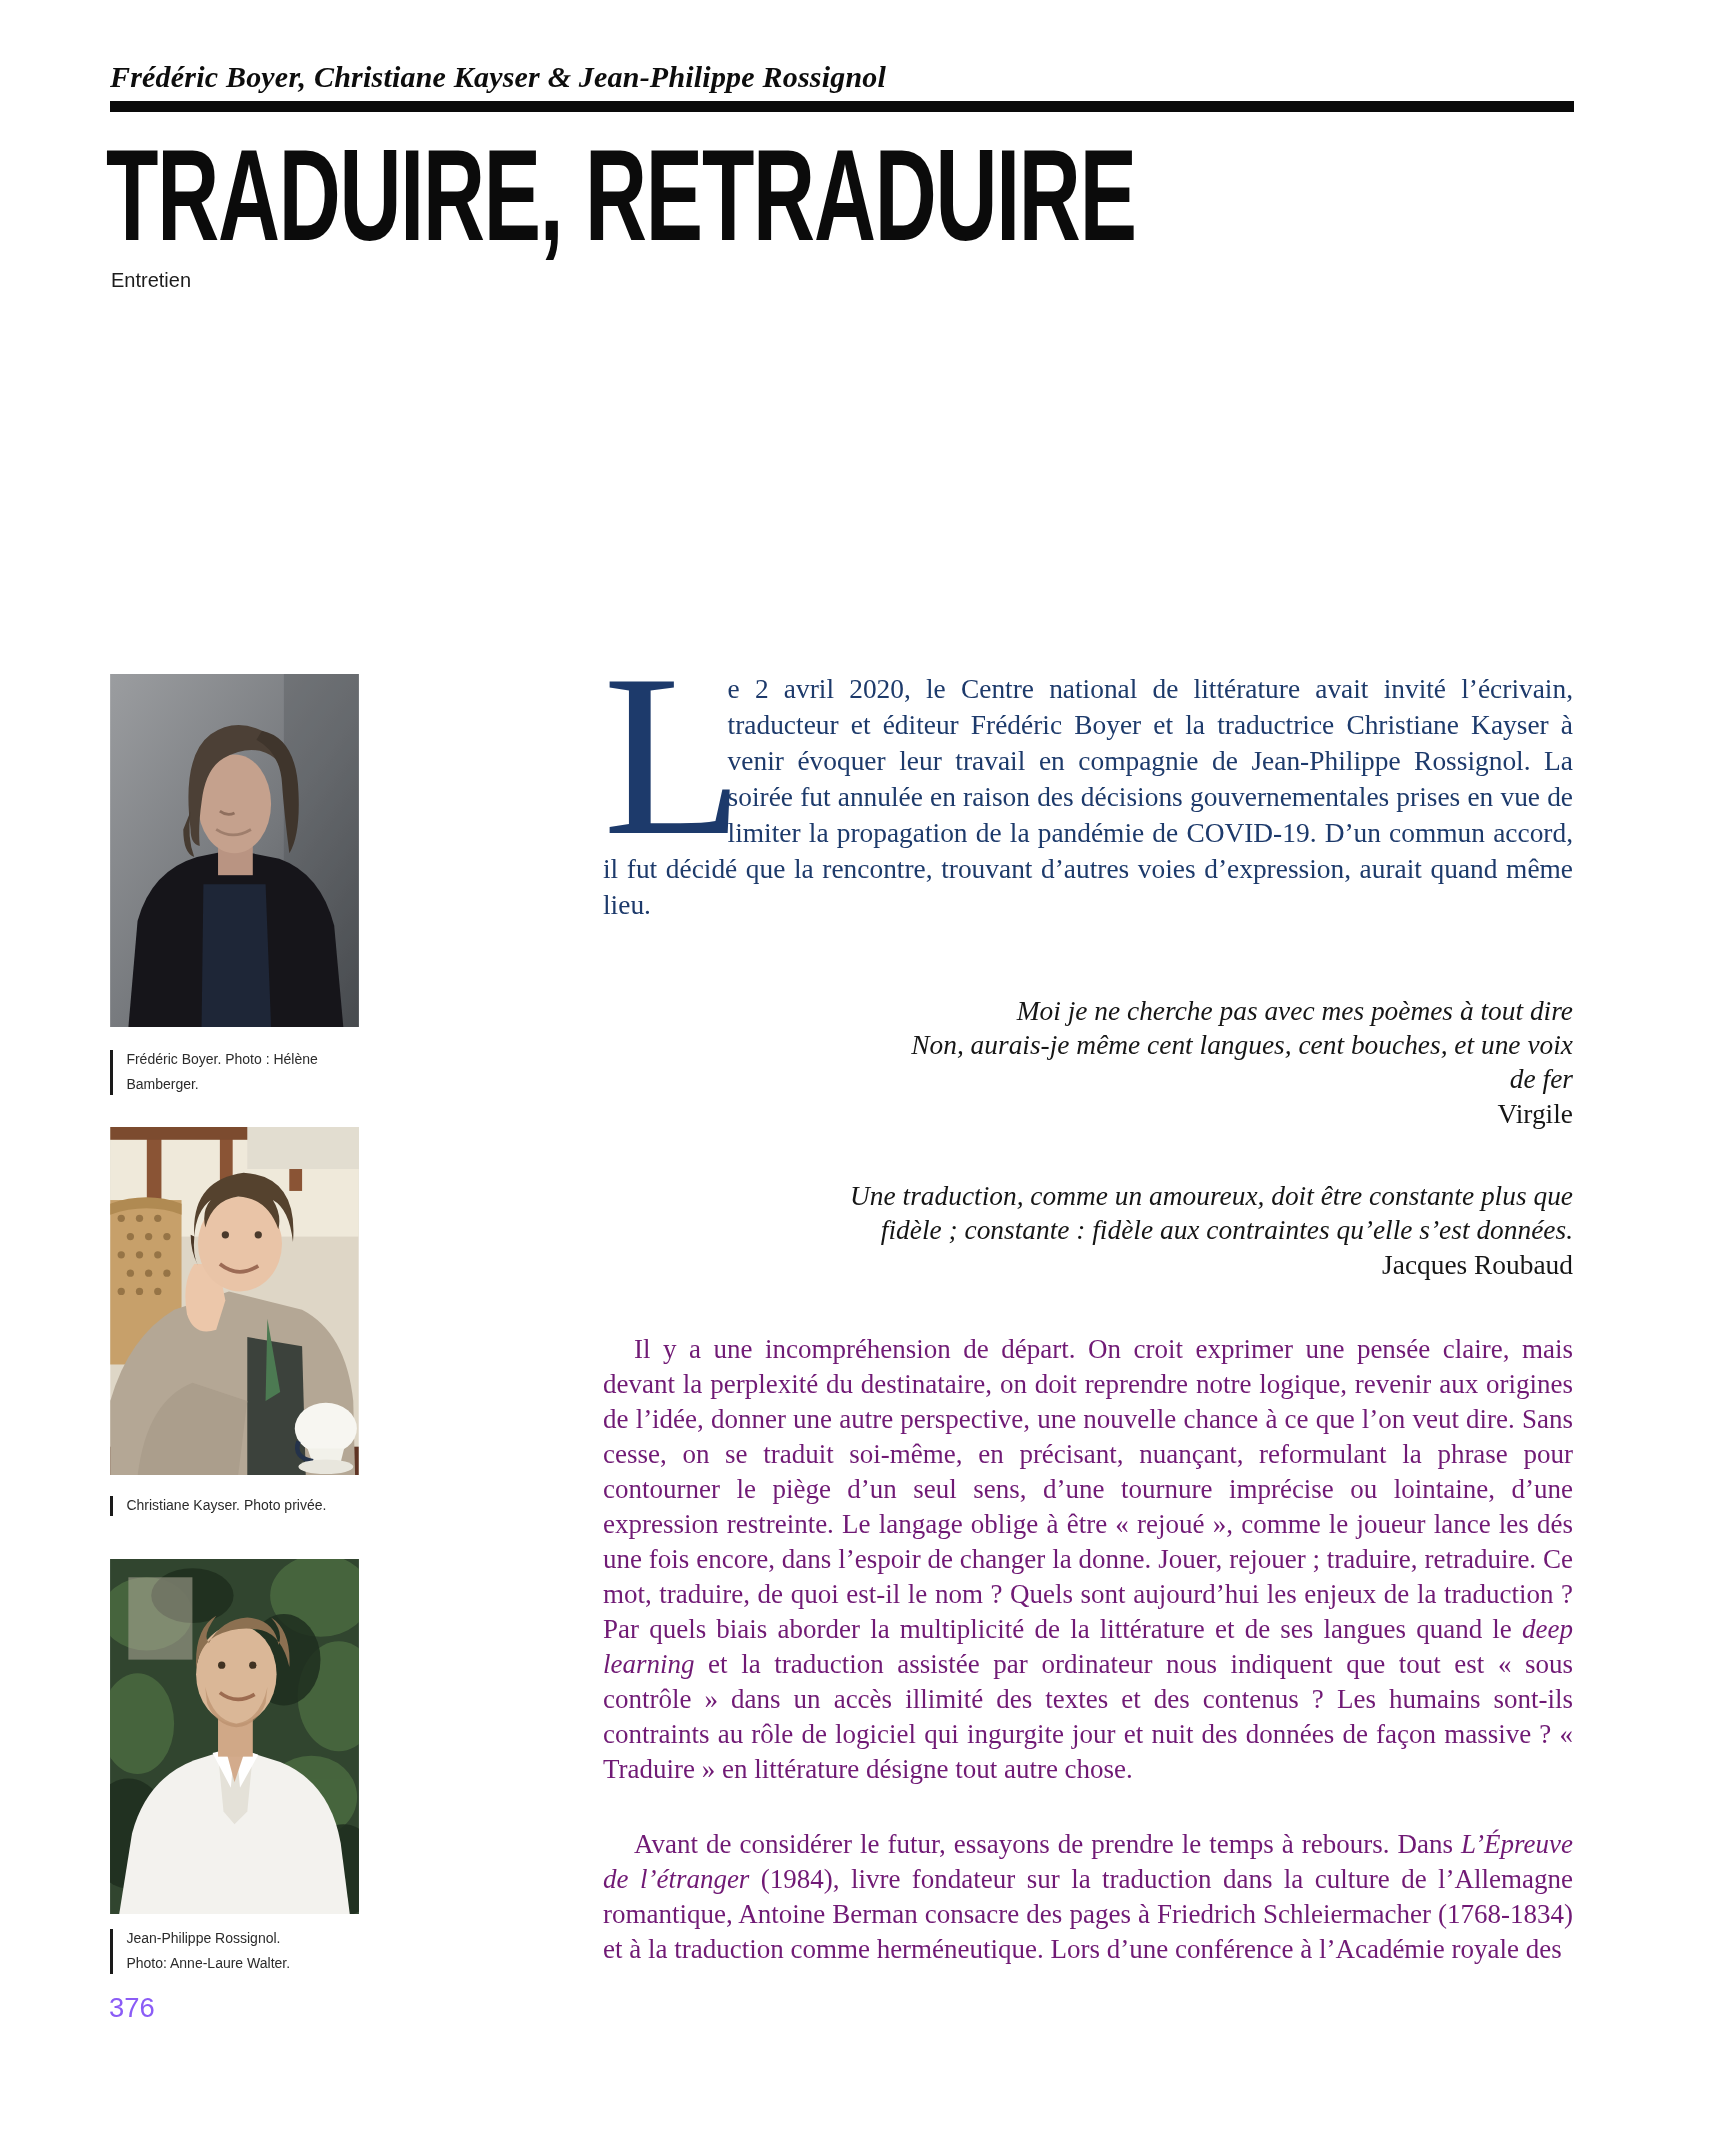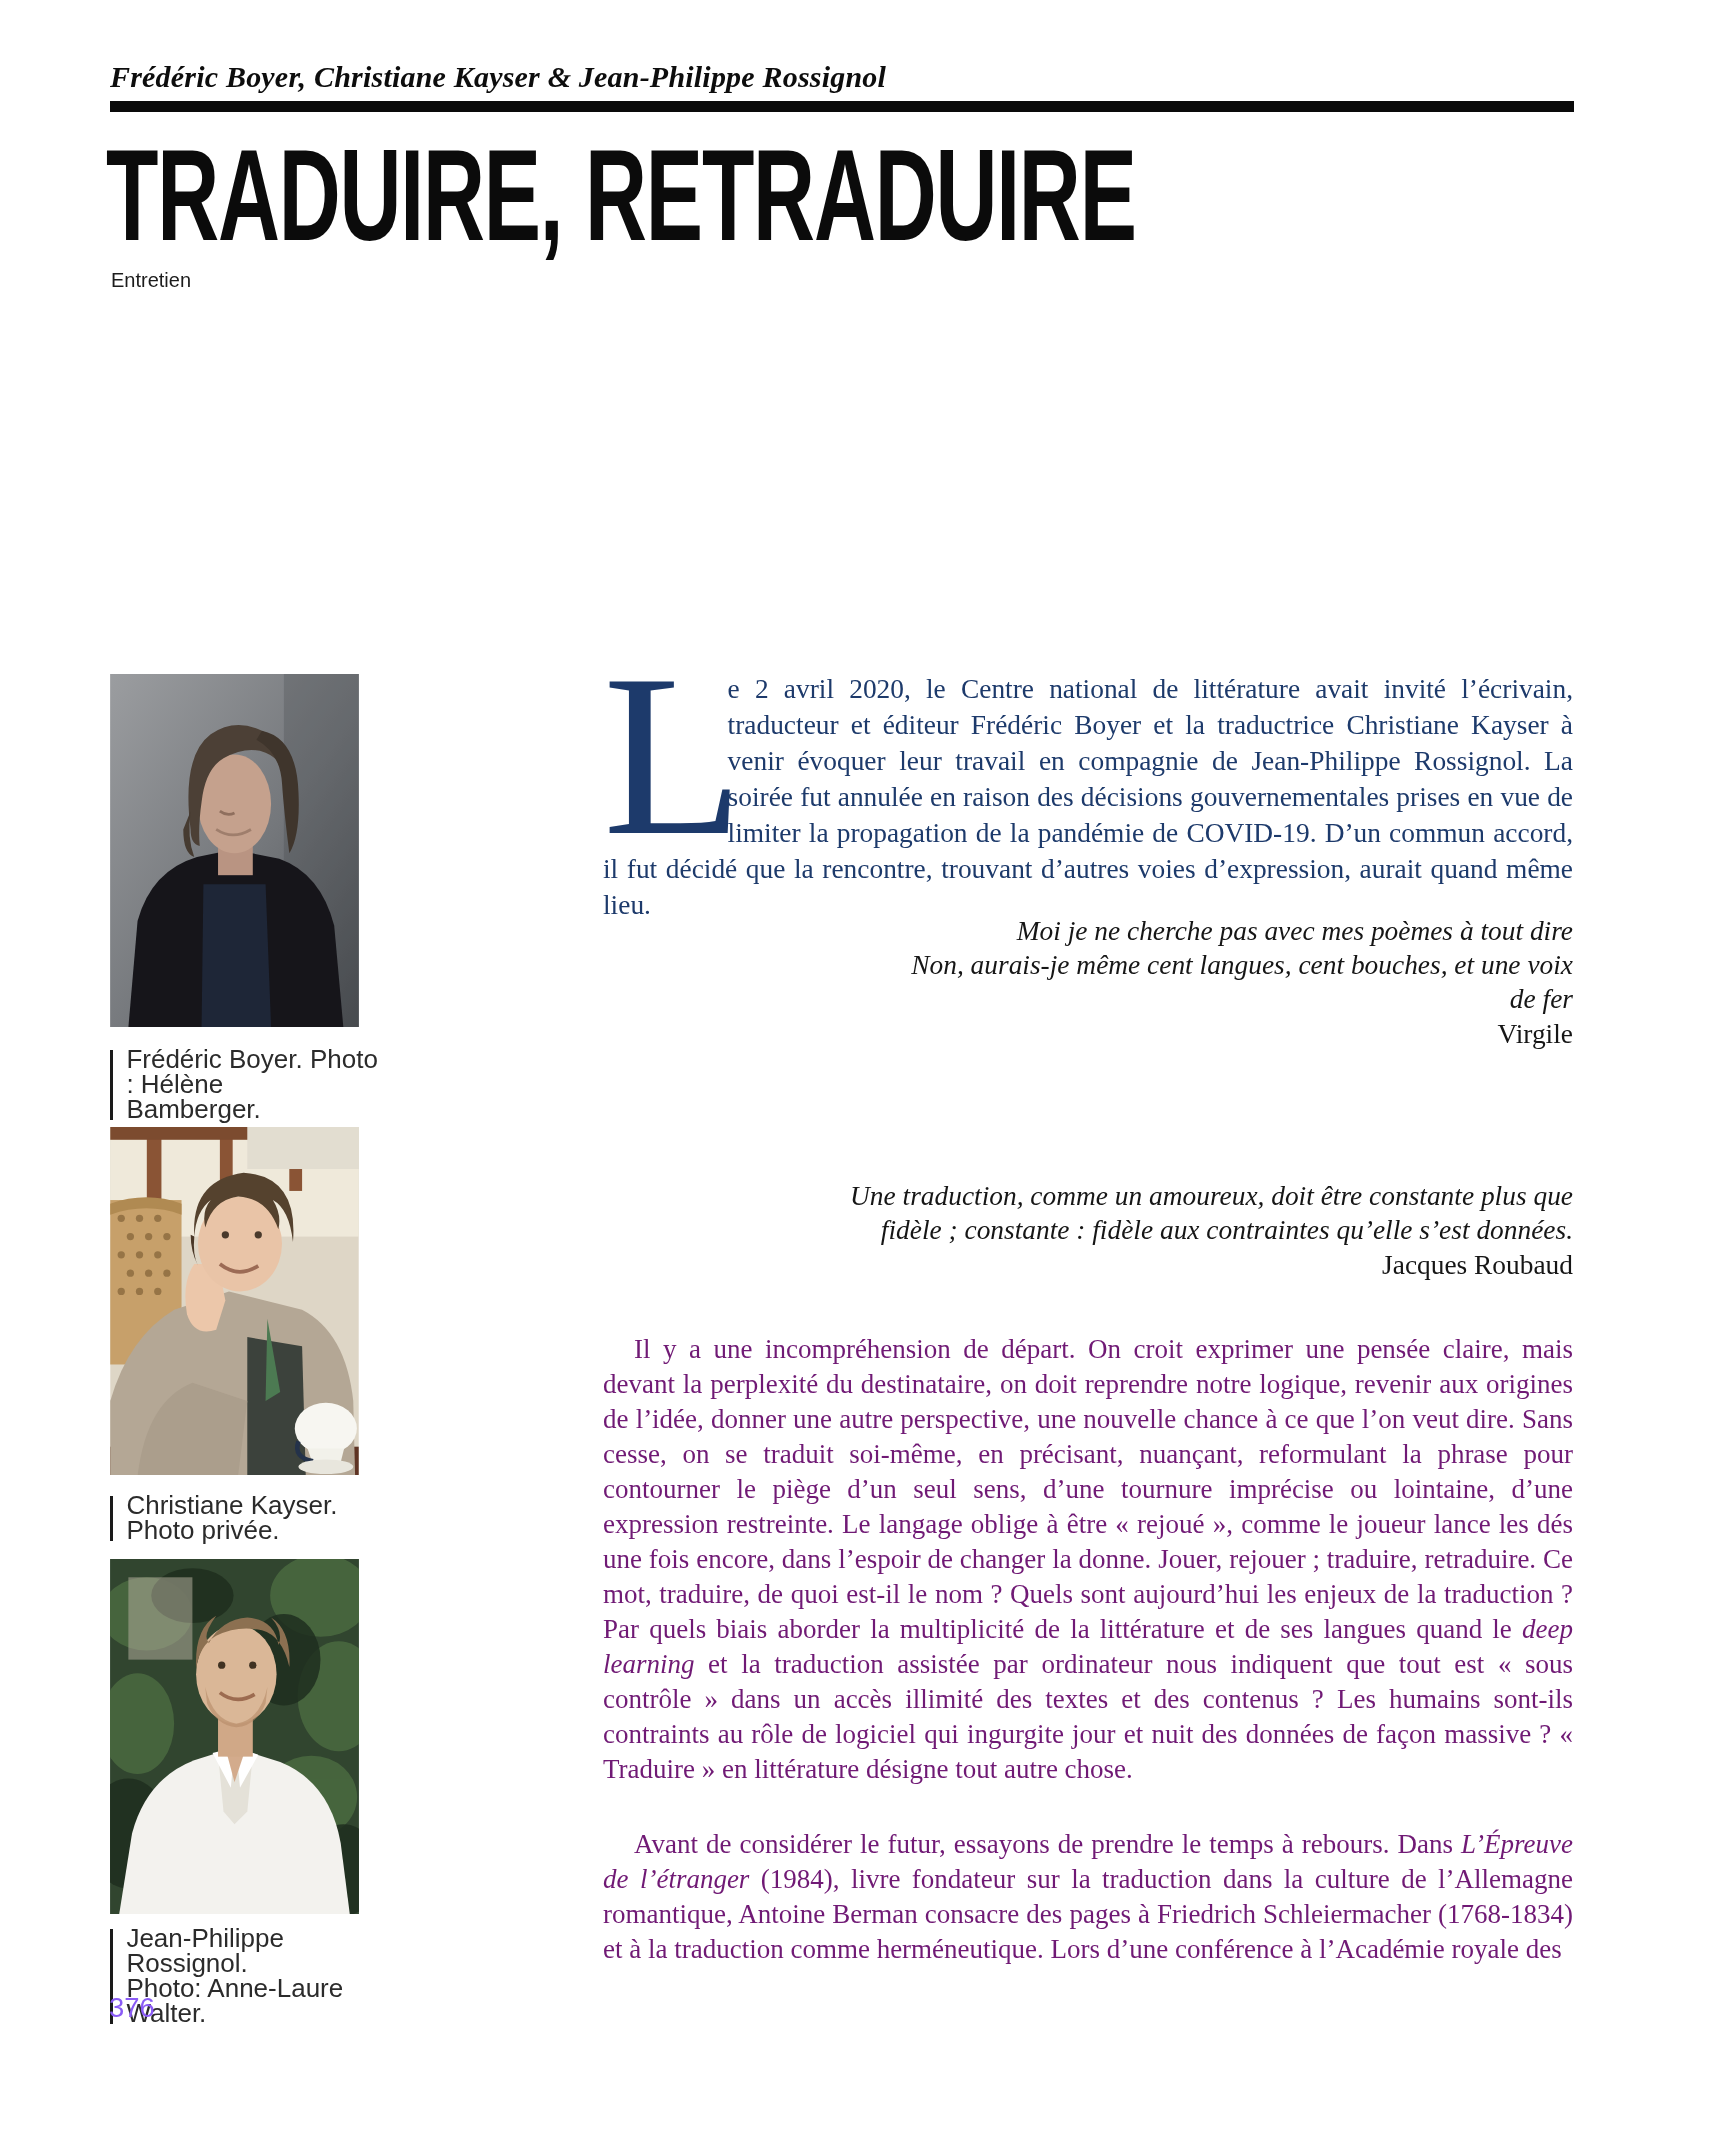--- a/index.html
+++ b/index.html
@@ -33,21 +33,21 @@
     position:absolute;left:111px;top:269px;
     font-family:"Liberation Sans",sans-serif;
     font-size:20px;color:#1c1c1c;
   }
   
   .photo{position:absolute;left:110px;}
   .photo svg{display:block;}
   .caption{
     position:absolute;left:110px;
     font-family:"Liberation Sans",sans-serif;
-    font-size:26px;line-height:25px;color:#2b2b2b;
+    font-size:14px;line-height:25px;color:#2b2b2b;
     letter-spacing:0px;
   }
   .caption .bar{
     position:absolute;left:0;top:2.7px;width:2.7px;bottom:1.8px;background:#1a1a1a;
   }
   .caption .cap-lines{margin-left:16.4px;}
   .pageno{
     position:absolute;left:109px;top:1992px;
     font-family:"Liberation Sans",sans-serif;
     font-size:27.4px;color:#8b5cf6;
@@ -68,21 +68,21 @@
     color:#1d3a6b;
     font-family:"Liberation Serif",serif;
   }
   .epigraph{
     font-style:italic;font-size:27.4px;line-height:34px;
     text-align:right;color:#161616;
   }
   .epigraph .attribution{
     font-style:normal;margin-top:0.9px;
   }
-  .ep1{top:914px;text-align:right;}
+  .ep1{top:994px;text-align:right;}
   .ep2{top:1179px;}
   .bodytext{
     font-size:27px;line-height:35px;
     text-align:justify;color:#701a75;
   }
   .p1{top:1332px;}
   .p2{top:1827px;}
   .bodytext .para-indent{display:inline-block;width:31px;}
   em{font-style:italic;}
 </style>

